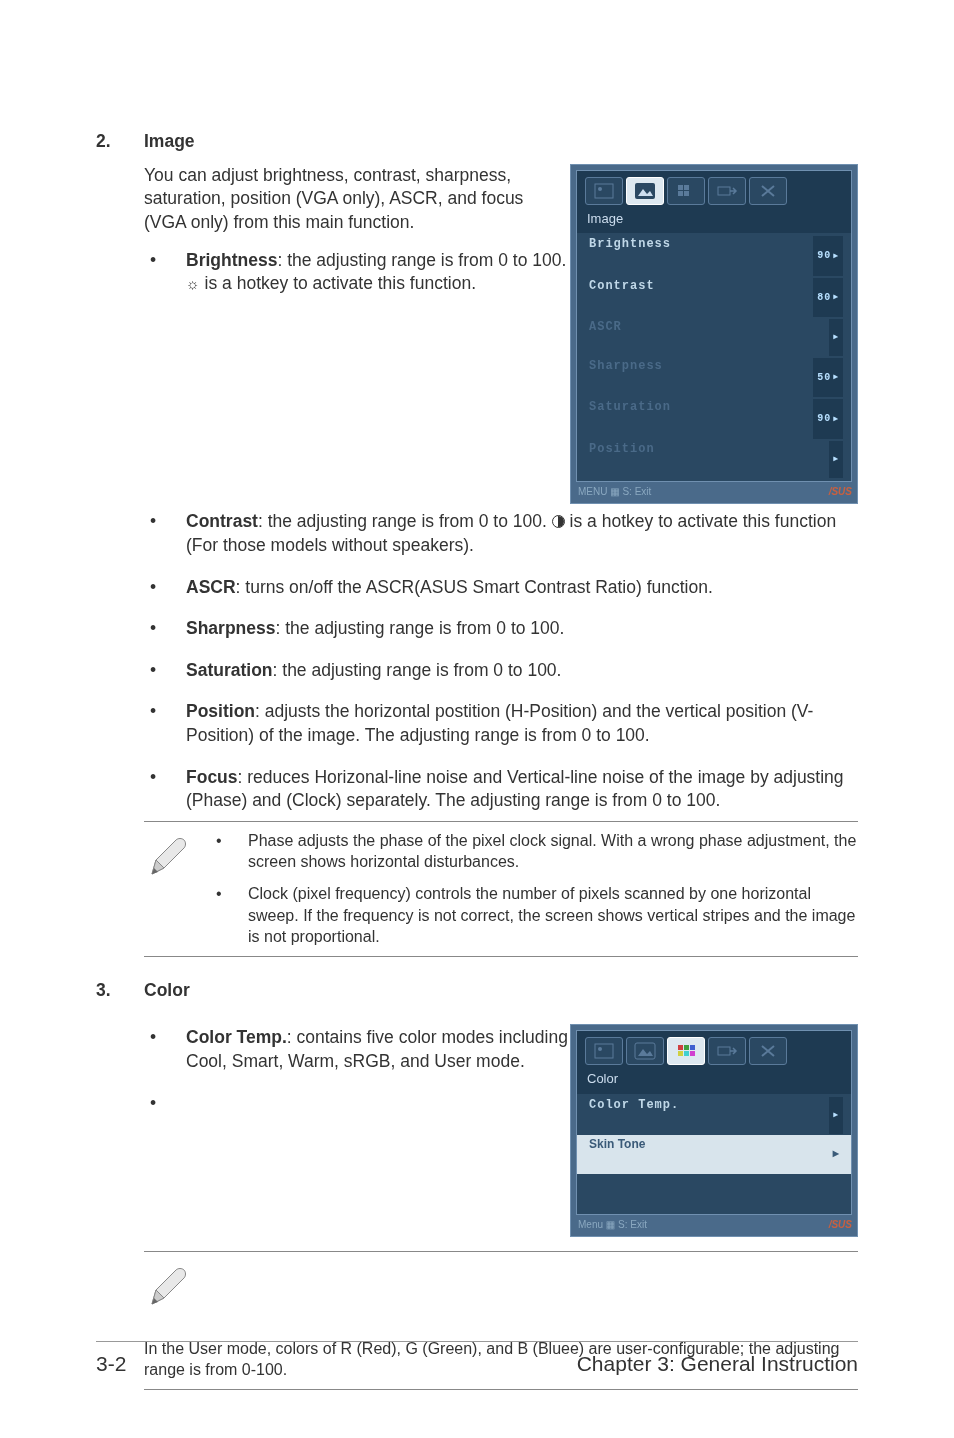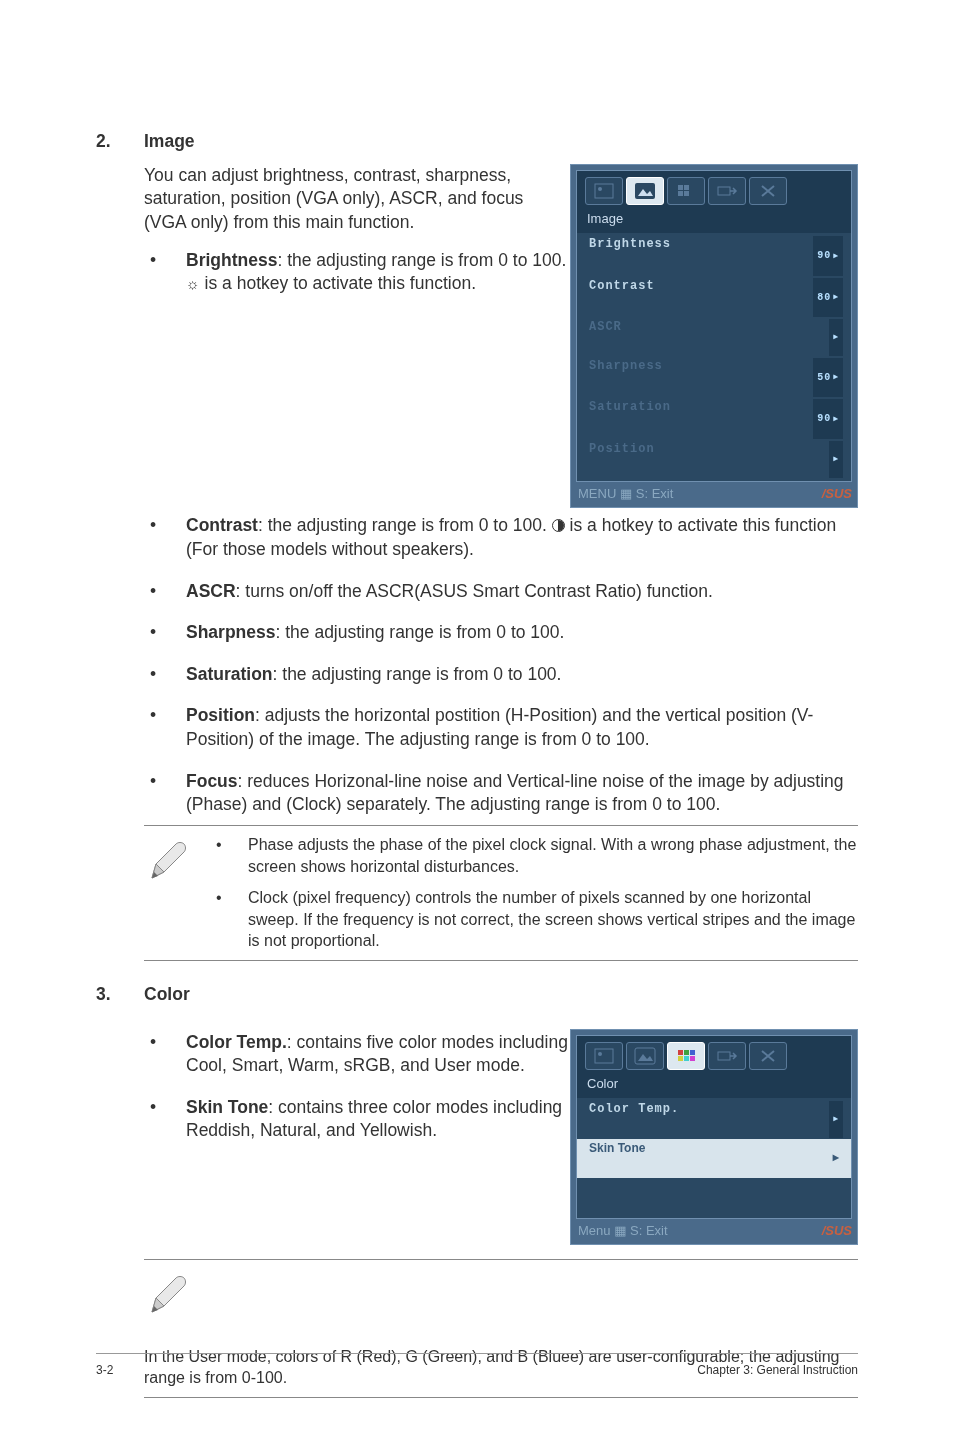--- a/index.html
+++ b/index.html
@@ -119,21 +119,21 @@
     font-size: 10px;
     display: flex;
     align-items: center;
     gap: 2px;
   }
   .osd-val.light { background: transparent; color: #3a5a78; }
   .osd-footer {
     display: flex;
     justify-content: space-between;
     padding: 3px 0 0 2px;
-    font-size: 13px;
+    font-size: 10px;
     color: #8aa8c0;
   }
   .osd-footer .brand { color: #c86040; font-style: italic; font-weight: bold; }
   .tri { font-size: 8px; }
 
   
   .note {
     display: flex;
     align-items: flex-start;
     gap: 20px;
@@ -162,21 +162,21 @@
 
   .page-footer {
     position: absolute;
     bottom: 60px;
     left: 96px;
     right: 96px;
     border-top: 1px solid #999;
     padding-top: 8px;
     display: flex;
     justify-content: space-between;
-    font-size: 12px;
+    font-size: 21px;
     color: #333;
   }
   .sun-glyph { font-size: 15px; vertical-align: baseline; }
   .moon-glyph {
     display: inline-block;
     width: 13px; height: 13px;
     border: 1.5px solid #333;
     border-radius: 50%;
     position: relative;
     vertical-align: -1px;
@@ -361,21 +361,20 @@
   <div class="section-body">
     <div class="intro-row">
       <div class="intro-text">
         <div class="bullet-list">
           <div class="bullet-item">
             <div class="bullet-mark">•</div>
             <div class="bullet-text"><span class="bold">Color Temp.</span><span>: contains five color modes including Cool, Smart, Warm, sRGB, and User mode.</span></div>
           </div>
           <div class="bullet-item">
             <div class="bullet-mark">•</div>
-            <div class="bullet-text"><span class="bold">Skin Tone</span><span>: contains three color modes including Reddish, Natural, and Yellowish.</span></div>
           </div>
         </div>
       </div>
 
       <div class="osd" style="margin-top:12px;">
         <div class="osd-inner">
           <div class="osd-tabs">
             <div class="osd-tab">
                 <svg class="tab-icon" viewBox="0 0 22 18">
                   <rect x="2" y="2" width="18" height="14" fill="none" stroke="#5a7a9a"></rect>

